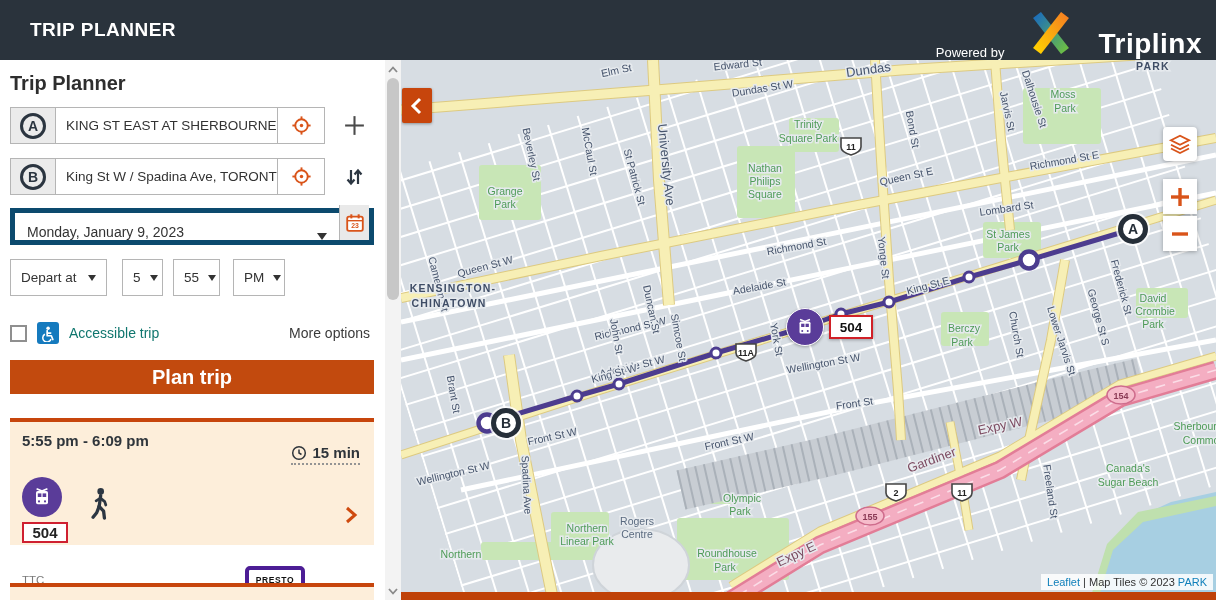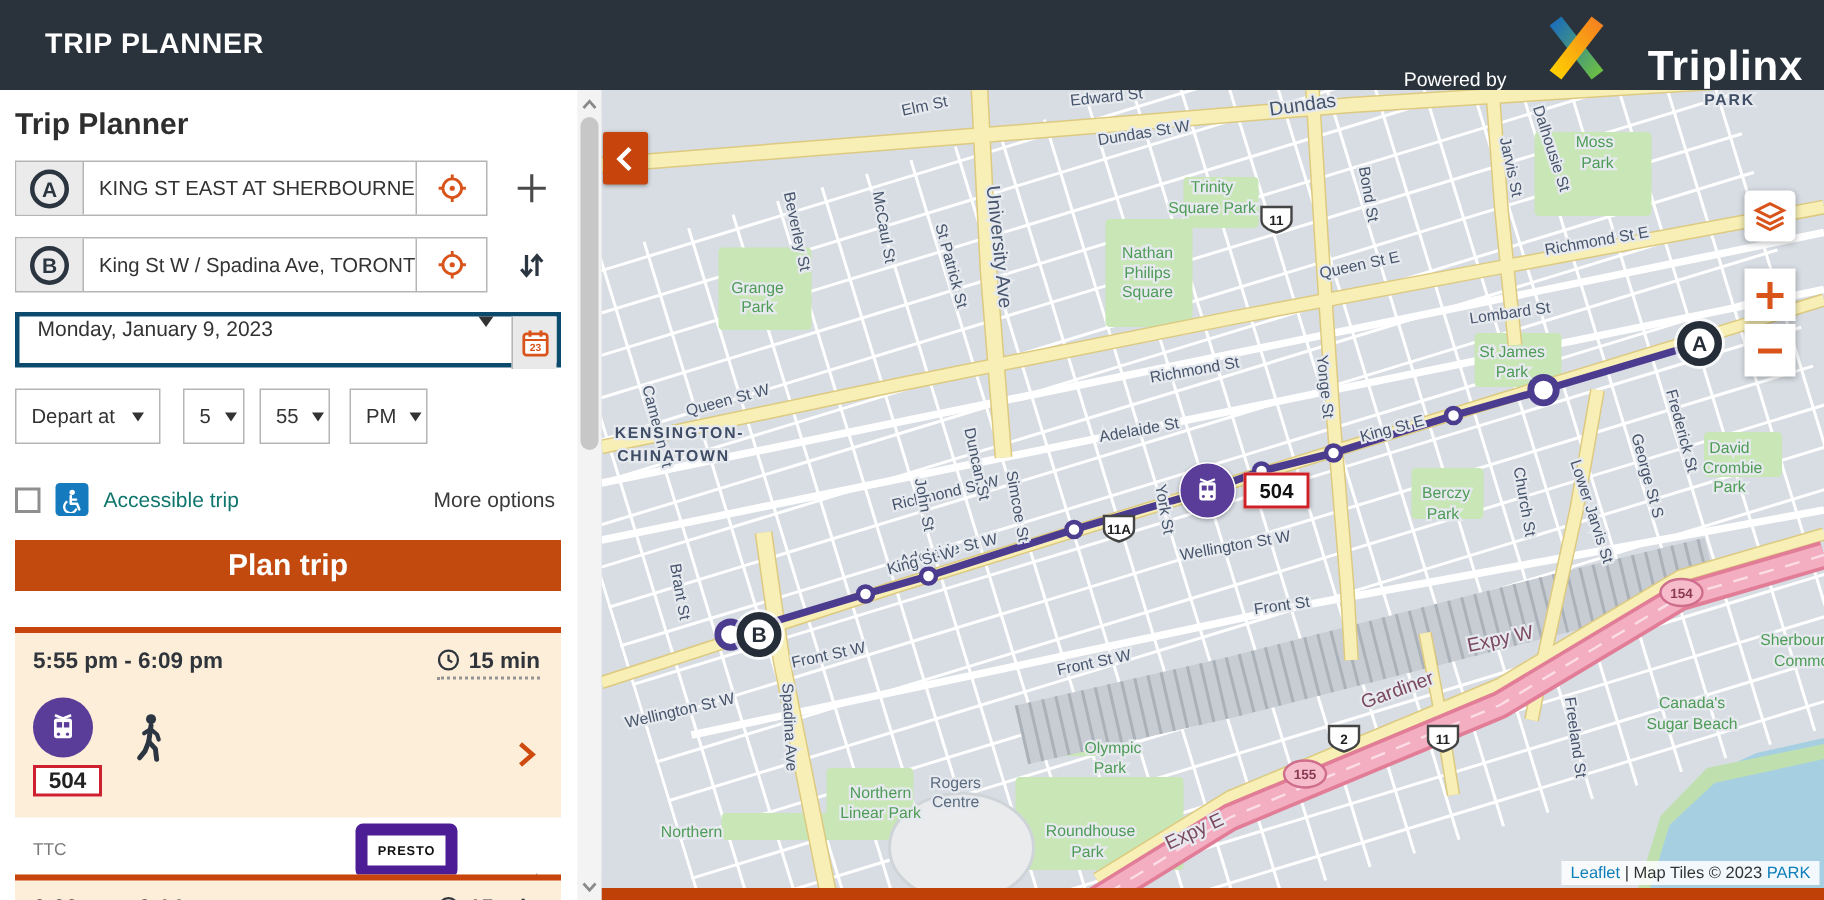--- a/index.html
+++ b/index.html
@@ -14,45 +14,45 @@
 
   
   #side { position:absolute; left:0; top:60px; width:401px; height:540px; background:#fff; overflow:hidden; }
   #side .h1 { position:absolute; left:10px; top:12px; font-size:20px; font-weight:bold; color:#2e2e2e; }
   .locrow { position:absolute; left:10px; width:315px; height:37px; border:1px solid #b5b5b5; display:flex; background:#fff; }
   .locrow .ab { width:45px; background:#ebebeb; border-right:1px solid #b5b5b5; display:flex; align-items:center; justify-content:center; }
   .abicon { width:26px; height:26px; border:3px solid #2b3540; border-radius:50%; color:#2b3540; font-weight:bold; font-size:14px; display:flex; align-items:center; justify-content:center; }
   .locrow .val { flex:1; display:flex; align-items:center; padding:0 10px; font-size:13.5px; color:#333; white-space:nowrap; overflow:hidden; }
   .locrow .tgt { width:47px; border-left:1px solid #b5b5b5; display:flex; align-items:center; justify-content:center; }
   .sidebtn { position:absolute; left:337px; width:34px; height:37px; display:flex; align-items:center; justify-content:center; background:transparent; border:none; cursor:pointer; }
-  .daterow { position:absolute; left:10px; top:148px; width:364px; height:37px; border:3px solid #0c4a6e; display:flex; align-items:flex-start; background:#fff; }
+  .daterow { position:absolute; left:10px; top:148px; width:364px; height:37px; border:5px solid #0c4a6e; display:flex; align-items:flex-end; background:#fff; }
   .daterow .dval { flex:1; padding-left:12px; font-size:14px; color:#333; }
   .daterow .caret { width:0; height:0; border-left:5px solid transparent; border-right:5px solid transparent; border-top:7px solid #333; margin-right:12px; }
   .daterow .cal { width:30px; height:35px; background:#e9e9e9; display:flex; align-items:center; justify-content:center; border-left:1px solid #b5b5b5; }
   .selbox { position:absolute; top:199px; height:37px; border:1px solid #b5b5b5; display:flex; align-items:center; justify-content:space-between; padding:0 10px; font-size:13.5px; color:#333; background:#fff; }
   .selbox .caret { width:0; height:0; border-left:4.5px solid transparent; border-right:4.5px solid transparent; border-top:6px solid #333; margin-left:9px; }
   .accrow { position:absolute; left:10px; top:262px; width:364px; height:22px; display:flex; align-items:center; }
   .cbx { width:17px; height:17px; border:2px solid #8f8f8f; background:#fff; }
   .wcicon { width:22px; height:22px; background:#157abe; border-radius:3px; margin-left:10px; display:flex; align-items:center; justify-content:center; }
   .acclabel { font-size:14px; color:#0f766e; margin-left:10px; }
   .moreopt { position:absolute; right:4px; font-size:14px; color:#3a3a3a; cursor:pointer; }
   .planbtn { position:absolute; left:10px; top:300px; width:364px; height:34px; background:#c24a0e; color:#fff; border:none; font-size:20px; font-weight:bold; cursor:pointer; font-family:"Liberation Sans",sans-serif; }
   .card { position:absolute; left:10px; width:364px; background:#fdeeda; border-top:4px solid #c7450c; padding:10px 14px 0 12px; }
   .card .r1 { display:flex; justify-content:space-between; align-items:flex-start; }
   .times { font-size:15px; font-weight:bold; color:#2f353b; }
-  .dur { display:flex; align-items:flex-start; gap:5px; font-size:15px; font-weight:bold; color:#2f353b; border-bottom:2px dotted #949494; padding-bottom:2px; }
+  .dur { display:flex; align-items:flex-end; gap:5px; font-size:15px; font-weight:bold; color:#2f353b; border-bottom:2px dotted #949494; padding-bottom:2px;margin-top:12px; }
   .modes { display:flex; align-items:center; margin-top:12px; position:relative; }
   .tcircle { width:40px; height:40px; border-radius:50%; background:#5a3c99; display:flex; align-items:center; justify-content:center; }
   .routebadge { margin-top:5px; width:46px; text-align:center; background:#fff; border:2px solid #cf2030; font-size:15px; font-weight:bold; color:#222; padding:0 2px; }
   .walk { margin-left:18px; margin-top:-6px; }
   .gochev { position:absolute; right:2px; top:28px; }
   .fareline { display:flex; justify-content:space-between; align-items:center; margin-top:2px; padding-bottom:10px; }
   .agency { font-size:11.5px; color:#7a7a7a; }
   .fare { display:flex; align-items:center; gap:8px; }
-  .presto { border:8px solid #4c1d95; border-radius:5px; background:#fff; font-size:8.5px; font-weight:bold; letter-spacing:.6px; color:#111; padding:5px 7px; }
+  .presto { border:4px solid #4c1d95; border-radius:5px; background:#fff; font-size:8.5px; font-weight:bold; letter-spacing:.6px; color:#111; padding:5px 7px; }
   .price { font-size:17px; color:#2f353b;margin-top:48px; }
   .price sup { font-size:11px; }
   
   #sbar { position:absolute; right:0; top:0; width:16px; height:540px; background:#f3f3f3; }
   #sbar .thumb { position:absolute; left:2px; top:18px; width:12px; height:222px; background:#c7c7c7; border-radius:6px; }
   #sbar .arr { position:absolute; left:0; width:16px; height:18px; display:flex; align-items:center; justify-content:center; background:#f3f3f3; }
 
   
   #map { position:absolute; left:401px; top:60px; width:815px; height:540px; overflow:hidden; background:#d7dde3; }
   #mapsvg { position:absolute; left:0; top:0; }

